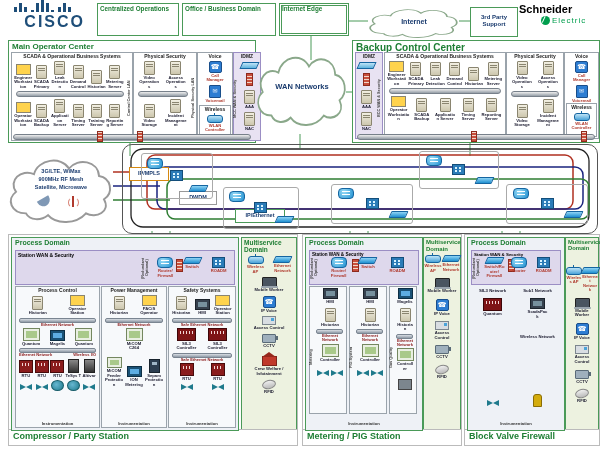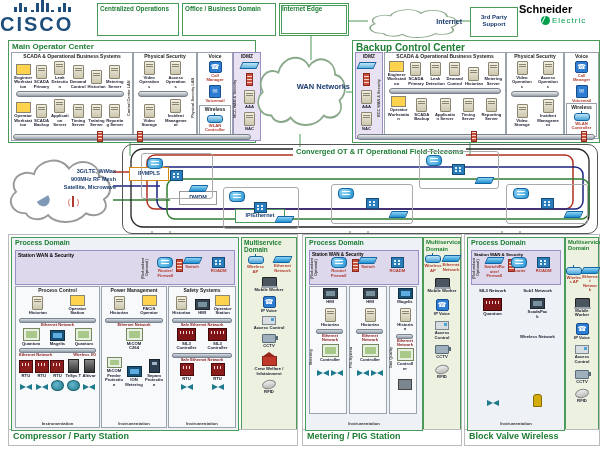--- a/index.html
+++ b/index.html
@@ -65,21 +65,21 @@
   .valve::after{content:"";position:absolute;right:0;top:0;border-top:3.5px solid transparent;border-bottom:3.5px solid transparent;border-right:6px solid #1f7a8c}
   .pump{width:11px;height:9px;background:radial-gradient(circle at 40% 40%,#67b7d1,#1f7a8c);border:1px solid #145b68;border-radius:50%}
   .analyzer{width:12px;height:9px;background:#7c868e;border:1px solid #444}
   .actuator{width:7px;height:11px;background:#d4ac0d;border:1px solid #8a6d05;border-radius:3px 3px 0 0}
   .dish{width:13px;height:8px;background:#7f98b5;border-radius:0 0 7px 7px;transform:rotate(-30deg)}
   .ant{width:2px;height:11px;background:#b03a2e}
   .ant::before{content:"";position:absolute;left:-4px;top:1px;width:9px;height:9px;border:1px solid #d98477;border-radius:50%;border-top-color:transparent;border-bottom-color:transparent}
   .hbox{position:absolute;border:1px solid #4a9a58;background:#fff;z-index:1}
   .hbox .t{font-size:6.3px;font-weight:bold;color:#1e7e34;padding:1px 2px}
   .dbl::after{content:"";position:absolute;left:1px;right:1px;top:1px;bottom:1px;border:1px solid #4a9a58}
-  .cloudlbl{position:absolute;left:0;right:0;text-align:right;color:#1a3b6e;font-weight:bold}
+  .cloudlbl{position:absolute;left:0;right:0;text-align:center;color:#1a3b6e;font-weight:bold}
   .footr{font-size:4.2px;font-weight:bold;color:#333;text-align:center;margin-top:auto;padding-bottom:1px}
   .stitle{position:absolute;left:0;right:0;bottom:0;height:14px;border-top:1px solid #bbb;background:#fff;font-size:9px;font-weight:bold;color:#1e7e34;padding:1px 0 0 4px}
   .col{position:absolute;border:1px solid #9aa3ab;background:#f7f9fb;display:flex;flex-direction:column}
   .wanstrip{position:absolute;background:#ded8ec;border:1px solid #9b8ec4}
   .mslane{position:absolute;border:1px solid #4a9a58;background:#edf2e0}
   .idmzbox{position:absolute;background:#e8e2f2;border:1px solid #9b8ec4}
   .ndgrp{position:absolute;border:1px solid #aaa;border-radius:3px;z-index:2}
   .lblbox{position:absolute;background:#fff;z-index:2;font-size:5.5px;font-weight:bold;color:#1a3b6e;text-align:center;line-height:1.9}
 </style>
 </head>
@@ -125,21 +125,21 @@
         <rect x="19" y="10" width="3" height="2"></rect>
           <rect x="24" y="3" width="3" height="9"></rect>
           <rect x="29" y="0" width="3" height="12"></rect>
           <rect x="34" y="3" width="3" height="9"></rect>
           <rect x="39" y="10" width="3" height="2"></rect>
         <rect x="46" y="7" width="3" height="5"></rect>
           <rect x="51" y="3" width="3" height="9"></rect>
           <rect x="56" y="7" width="3" height="5"></rect>
       </g>
     </svg>
-    <div style="text-align:left;font-size:20px;font-weight:bold;color:#1e4e79;letter-spacing:2px;line-height:1.2">CISCO</div>
+    <div style="text-align:right;font-size:16px;font-weight:bold;color:#1e4e79;letter-spacing:2px;line-height:1.2">CISCO</div>
   </div>
 
   <div class="hbox" style="left:97px;top:3px;width:80px;height:31px">
     <div class="t">Centralized Operations</div>
   </div>
   <div class="hbox" style="left:182px;top:3px;width:92px;height:31px">
     <div class="t">Office / Business Domain</div>
   </div>
   <div class="hbox dbl" style="left:279px;top:3px;width:68px;height:31px">
     <div class="t" style="position:relative;z-index:1">Internet Edge</div>
@@ -457,21 +457,20 @@
     <div class="fwtick" style="left:228px;bottom:0"></div>
   </div>
 
   <div class="abs" style="left:122px;top:144px;width:474px;height:88px;border:1.5px solid #555;border-radius:10px;z-index:1">
     <svg class="abs" style="left:0;top:0" width="474" height="88">
       <rect x="8" y="4" width="458" height="78" rx="12" fill="none" stroke="#222" stroke-width="1.3"></rect>
       <rect x="24" y="10" width="426" height="54" rx="8" fill="none" stroke="#b03020" stroke-width="1.5"></rect>
       <rect x="34" y="22" width="426" height="42" rx="8" fill="none" stroke="#1a237e" stroke-width="1.5"></rect>
       <rect x="44" y="34" width="422" height="40" rx="8" fill="none" stroke="#2e7d32" stroke-width="1.5"></rect>
     </svg>
-    <div class="gtitle" style="position:absolute;left:170px;top:2px;font-size:7.5px;background:#fff;padding:0 3px;z-index:2">Converged OT &amp; IT Operational Field Telecoms</div>
 
     <div class="lblbox" style="left:6px;top:22px;width:38px;height:12px;border:1px solid #d68910">IP/MPLS</div>
     <div class="lblbox" style="left:56px;top:46px;width:36px;height:12px;border:1px solid #999">DWDM</div>
     <div class="lblbox" style="left:112px;top:64px;width:48px;height:12px;border:1px solid #4a9a58">IP/Ethernet</div>
 
     <div class="ndgrp" style="left:18px;top:8px;width:70px;height:44px">
       <span class="ic rtr" style="position:absolute;left:5px;top:4px"></span>
       <span class="ic roadm" style="position:absolute;left:28px;top:16px"></span>
       <span class="ic sw" style="position:absolute;left:48px;top:31px"></span>
     </div>
@@ -996,16 +995,16 @@
           <div class="dev">
             <span class="ic cam"></span>
             <span class="lbl" style="max-width:28px">CCTV</span>
           </div>
           <div class="dev">
             <span class="ic rfid"></span>
             <span class="lbl" style="max-width:28px">RFID</span>
           </div>
         </div>
     </div>
-    <div class="stitle">Block Valve Wireless</div>
+    <div class="stitle">Block Valve Firewall</div>
   </div>
 
 </div>
 
 </body></html>

